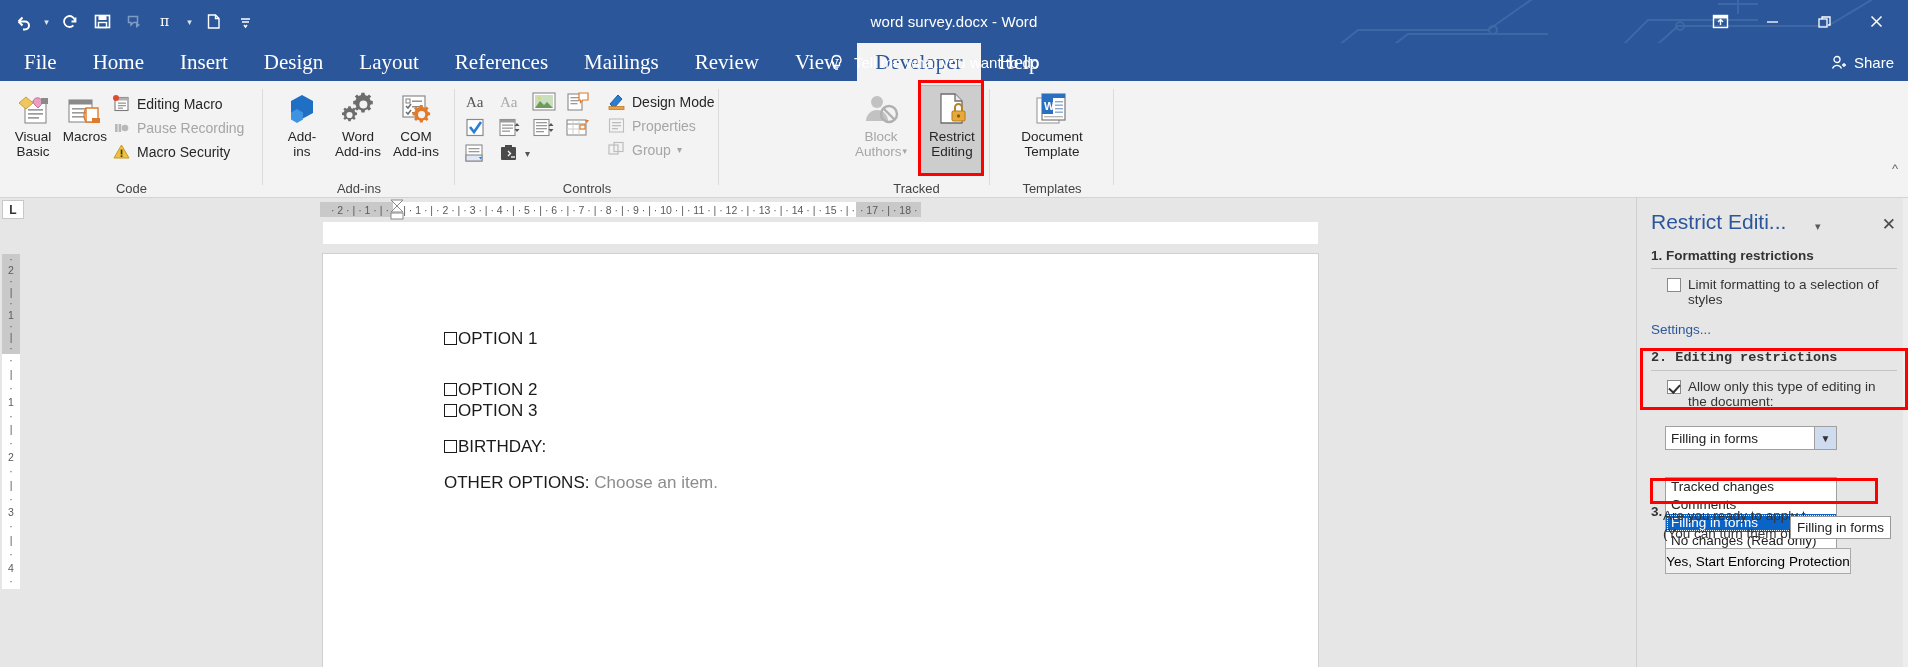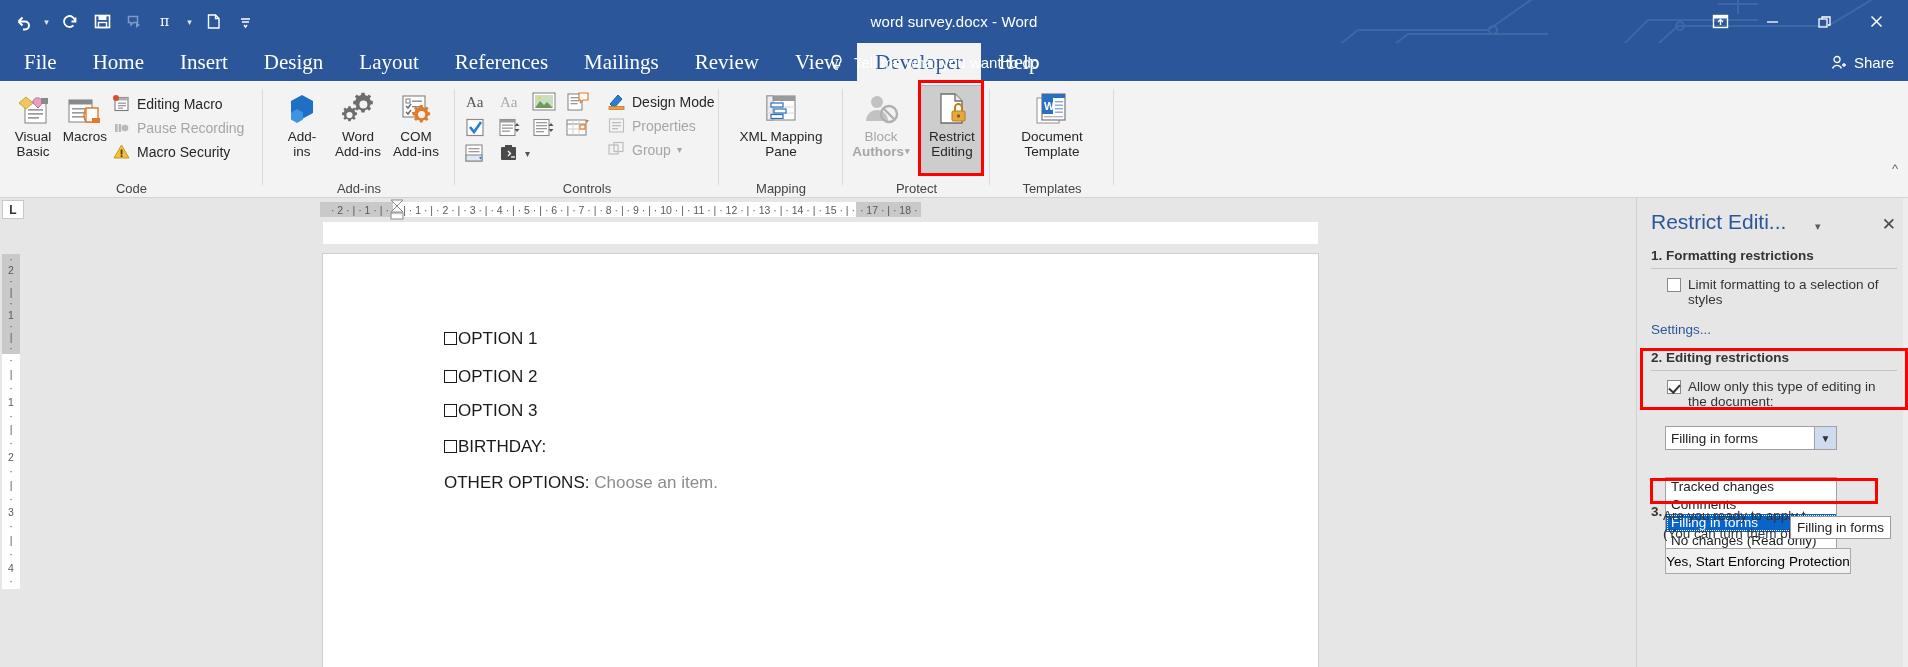--- a/index.html
+++ b/index.html
@@ -581,76 +581,55 @@
             </svg>
         </span>
         <span>Group</span>
         <span style="font-size:10px;">▾</span>
       </div>
     </div>
     <div class="rgroup-label">Controls</div>
     <div class="rgroup-sep"></div>
   </div>
 
-  <div class="rgroup" style="left:719px; width:124px;">
-    <div class="rgroup-body">
-      <div class="bigbtn" style="left:16px; top:4px; width:92px;">
-        <span class="ico">
-          <svg width="40" height="34" viewBox="0 0 40 34">
-            <rect x="6" y="4" width="28" height="24" fill="#fff" stroke="#8a8a8a" stroke-width="1.1"></rect>
-            <rect x="6" y="4" width="28" height="5" fill="#9a9a9a"></rect>
-            <rect x="6" y="4" width="6" height="24" fill="#ededed" stroke="#8a8a8a" stroke-width=".8"></rect>
-            <path d="M20 9 v19 M6 15 h28 M6 21 h28" stroke="#d4d4d4" stroke-width=".9"></path>
-            <rect x="10" y="11" width="12" height="4" fill="#fff" stroke="#2b6fc0" stroke-width="1.2"></rect>
-            <rect x="13" y="17" width="12" height="4" fill="#fff" stroke="#2b6fc0" stroke-width="1.2"></rect>
-            <rect x="10" y="22.5" width="12" height="4" fill="#fff" stroke="#2b6fc0" stroke-width="1.2"></rect>
-          </svg>
-        </span>
-        <span>XML Mapping</span>
-        <span>Pane</span>
-      </div>
-    </div>
-    <div class="rgroup-label">Mapping</div>
-    <div class="rgroup-sep"></div>
-  </div>
 
   <div class="rgroup" style="left:843px; width:147px;">
     <div class="rgroup-body">
       <div class="bigbtn dim" style="left:4px; top:4px; width:68px;">
         <span class="ico">
           <svg width="40" height="34" viewBox="0 0 40 34">
             <circle cx="16" cy="10" r="6" fill="#c2c2c2"></circle>
             <path d="M5 29 a11 11 0 0 1 22 0 z" fill="#c2c2c2"></path>
             <circle cx="28" cy="22" r="8" fill="none" stroke="#b0b0b0" stroke-width="2.4"></circle>
             <path d="M22.5 16.5 L33.5 27.5" stroke="#b0b0b0" stroke-width="2.4"></path>
           </svg>
         </span>
         <span>Block</span>
-        <span style="display:flex;align-items:center;gap:1px;font-weight:bold;">
+        <span style="display:flex;align-items:center;gap:1px;">
           <span>Authors</span>
           <span style="font-size:9px;">▾</span>
         </span>
       </div>
 
       <div class="restrict-sel" style="left:77px; top:1px; width:64px; height:90px;"></div>
       <div class="bigbtn" style="left:79px; top:4px; width:60px;">
         <span class="ico">
           <svg width="36" height="34" viewBox="0 0 36 34">
             <path d="M7 2 h14 l7 7 v22 h-21 z" fill="#ffffff" stroke="#6d6d6d" stroke-width="1.3"></path>
             <path d="M21 2 v7 h7" fill="#e8e8e8" stroke="#6d6d6d" stroke-width="1.3"></path>
             <rect x="18" y="19" width="13" height="10" rx="1.5" fill="#e8a83c" stroke="#b8801f" stroke-width="1.1"></rect>
             <path d="M21 19 v-3.5 a3.5 3.5 0 0 1 7 0 V19" fill="none" stroke="#b8801f" stroke-width="2"></path>
             <circle cx="24.5" cy="24" r="1.7" fill="#8a5c12"></circle>
           </svg>
         </span>
         <span>Restrict</span>
         <span>Editing</span>
       </div>
     </div>
-    <div class="rgroup-label">Protect</div>
+    <div class="rgroup-label">Tracked</div>
     <div class="rgroup-sep"></div>
   </div>
 
   <div class="rgroup" style="left:990px; width:124px;">
     <div class="rgroup-body">
       <div class="bigbtn" style="left:16px; top:4px; width:92px;">
         <span class="ico">
           <svg width="38" height="34" viewBox="0 0 38 34">
             <rect x="4" y="6" width="22" height="25" fill="#fff" stroke="#9a9a9a" stroke-width="1.1"></rect>
             <rect x="9" y="2" width="23" height="26" fill="#fff" stroke="#7a7a7a" stroke-width="1.2"></rect>
@@ -725,21 +704,21 @@
         <span>4</span>
         <span>·</span>
     </div>
   </div>
 
   <div class="page-top"></div>
   <div class="page">
     <div class="docline" style="top:75px;">
       <span class="cbx"></span><span>OPTION 1</span>
     </div>
-    <div class="docline" style="top:113px;">
+    <div class="docline" style="top:126px;">
       <span class="cbx"></span><span>OPTION 2</span>
     </div>
     <div class="docline" style="top:147px;">
       <span class="cbx"></span><span>OPTION 3</span>
     </div>
     <div class="docline" style="top:183px;">
       <span class="cbx"></span><span>BIRTHDAY:</span>
     </div>
     <div class="docline" style="top:219px;">
       <span>OTHER OPTIONS:</span>
@@ -755,21 +734,21 @@
 
   <div class="sec-head" style="top:50px;">1. Formatting restrictions</div>
   <div class="sec-rule" style="left:14px; top:70px; width:246px;"></div>
 
   <div class="chk-row" style="left:30px; top:79px; width:225px;">
     <span class="chk"></span>
     <span>Limit formatting to a selection of styles</span>
   </div>
   <div class="link" style="top:124px;">Settings...</div>
 
-  <div class="sec-head" style="top:152px;">2. Editing restrictions</div>
+  <div class="sec-head" style="top:152px;font-family:Liberation Mono, monospace;">2. Editing restrictions</div>
   <div class="sec-rule" style="left:14px; top:172px; width:246px;"></div>
 
   <div class="chk-row" style="left:30px; top:181px; width:230px;">
     <span class="chk on"></span>
     <span>Allow only this type of editing in the document:</span>
   </div>
 
   <div class="combo" style="top:228px;">
     <span class="combo-val">Filling in forms</span>
     <span class="combo-arrow">▼</span>

